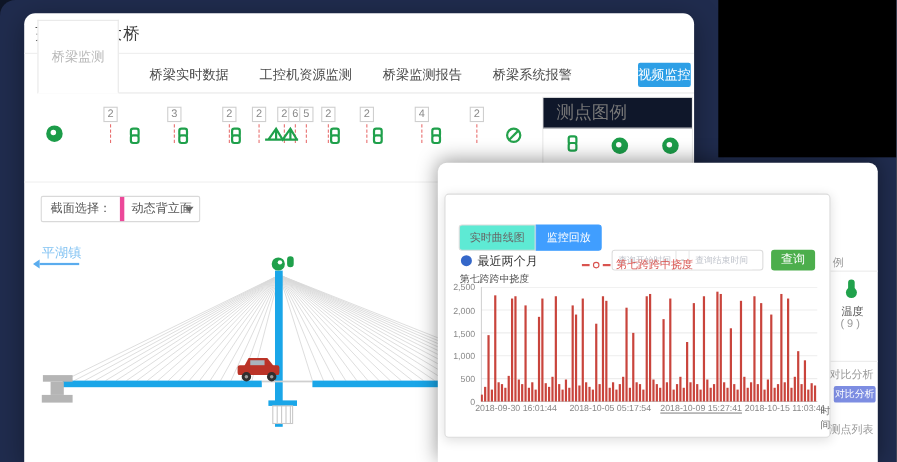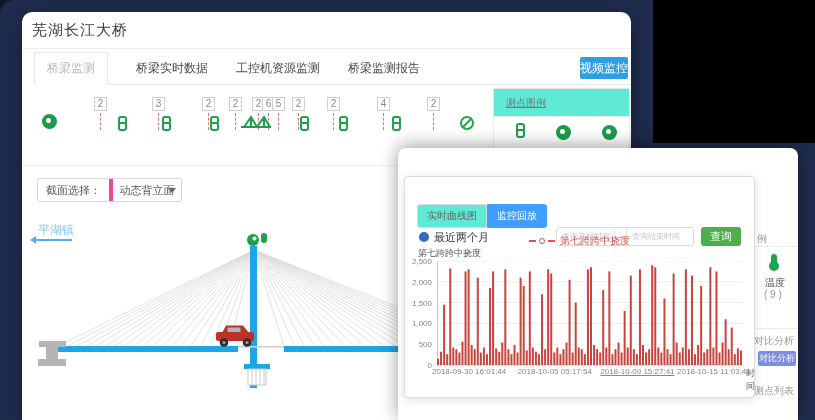--- a/index.html
+++ b/index.html
@@ -11,41 +11,41 @@
 
   
   .win-main { position:absolute; left:22px; top:12px; width:609px; height:408px;
               background:#fff; border-radius:10px 10px 0 0; box-shadow:0 6px 24px rgba(0,0,0,.35); overflow:hidden; }
   .page-title { position:absolute; left:10px; top:9px; font-size:15px; color:#3d3d3d; font-weight:500; letter-spacing:1px; }
   .title-divider { position:absolute; left:0; top:36px; right:0; height:1px; background:#eeeeee; }
   .tab-bar { position:absolute; left:12px; top:43px; right:0; height:30px; border-bottom:1px solid #e8e8e8;
              display:flex; align-items:flex-end; gap:28px; }
   .tab { font-size:12px; color:#4a4a4a; padding:7px 0; cursor:pointer; white-space:nowrap; }
   .tab.active { border:1px solid #e8e8e8; border-bottom:1px solid #fff; margin-bottom:-1px;
-                padding:7px 12px; background:#fff; color:#b9b9b9;margin-top:28px; }
+                padding:24px 12px; background:#fff; color:#b9b9b9;margin-top:28px; }
   .video-btn { position:absolute; left:558px; top:45px; width:48px; height:22px; background:#2d9fe6;
                color:#fff; font-size:12px; text-align:center; line-height:22px; border-radius:2px; cursor:pointer; }
 
   .sensor-row { position:absolute; left:0; top:80px; right:0; height:60px; }
   .badge { position:absolute; top:5px; width:13px; height:14px; border:1px solid #cfcfcf; background:#fff;
            color:#8a8a8a; font-size:10px; text-align:center; line-height:12px; }
   .dashline { position:absolute; top:21px; height:17px; width:0; border-left:1px dashed #e87070; }
   .chain { position:absolute; width:12px; height:17px; }
   .chain i { display:block; width:9px; height:9px; border:2px solid #1fa04b; border-radius:3px; background:#fff; }
   .chain i + i { margin-top:-3px; }
   .gauge-icon { position:absolute; width:15px; height:15px; border-radius:50%; background:#1c9c49; }
   .gauge-icon::after { content:""; position:absolute; left:4px; top:4px; width:5px; height:5px;
                        border-radius:50%; background:#fff; }
   .prohibit-icon { position:absolute; width:14px; height:14px; border:2px solid #25a24c; border-radius:50%; }
   .prohibit-icon::after { content:""; position:absolute; left:4px; top:-1px; width:2px; height:12px;
                           background:#25a24c; transform:rotate(45deg); }
 
   .legend-panel { position:absolute; left:471px; top:76px; width:137px; height:66px; border:1px solid #e9e9e9; background:#fff; }
-  .legend-panel-header { height:28px; background:#5eead4; border-bottom:1px solid #e9e9e9;
-                         font-size:10px; color:#777; line-height:27px; padding-left:12px;text-decoration:underline; }
+  .legend-panel-header { height:28px; background:#0f172a; border-bottom:1px solid #e9e9e9;
+                         font-size:16px; color:#777; line-height:27px; padding-left:12px; }
 
   .mid-divider { position:absolute; left:0; top:153px; right:0; height:1px; background:#f0f0f0; }
   .section-box { position:absolute; left:15px; top:166px; height:24px; border:1px solid #d9d9d9; border-radius:2px;
                  display:flex; align-items:stretch; }
   .section-label { font-size:11px; color:#555; line-height:22px; padding:0 8px; }
   .section-select { position:relative; width:72px; border-left:4px solid #ec4899; font-size:11px; color:#555;
                     line-height:22px; text-align:center; cursor:pointer; }
   .caret { position:absolute; right:5px; top:9px; width:0; height:0;
            border-left:4px solid transparent; border-right:4px solid transparent; border-top:5px solid #666; }
   .zoom-btn { position:absolute; left:166px; top:166px; height:24px; padding:0 11px; border:1px solid #cfcfcf;
@@ -110,20 +110,21 @@
   <div class="black-region"></div>
 
   <div class="win-main">
     <div class="page-title">芜湖长江大桥</div>
     <div class="title-divider"></div>
     <div class="tab-bar">
         <span class="tab active">桥梁监测</span>
         <span class="tab">桥梁实时数据</span>
         <span class="tab">工控机资源监测</span>
         <span class="tab">桥梁监测报告</span>
+        <span class="tab">桥梁系统报警</span>
       </div>
     <div class="video-btn">视频监控</div>
 
     <div class="sensor-row">
         <div class="badge" style="left: 72px;">2</div>
         <div class="dashline" style="left: 78px;"></div>
         <div class="badge" style="left: 130px;">3</div>
         <div class="dashline" style="left: 136px;"></div>
         <div class="badge" style="left: 180px;">2</div>
         <div class="dashline" style="left: 186px;"></div>

